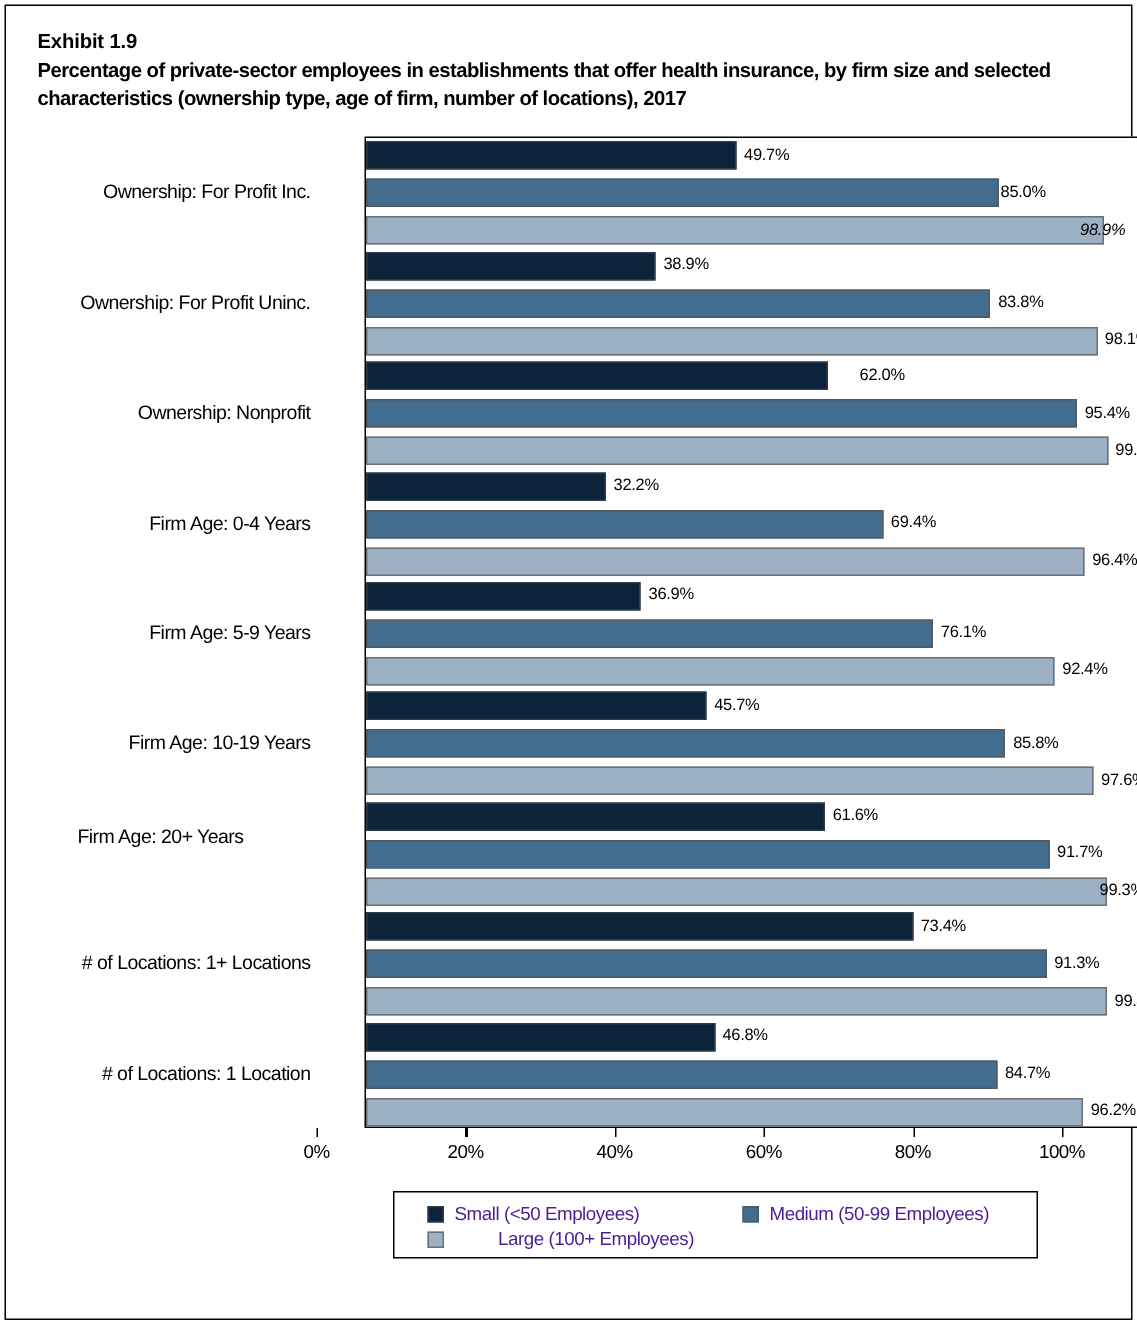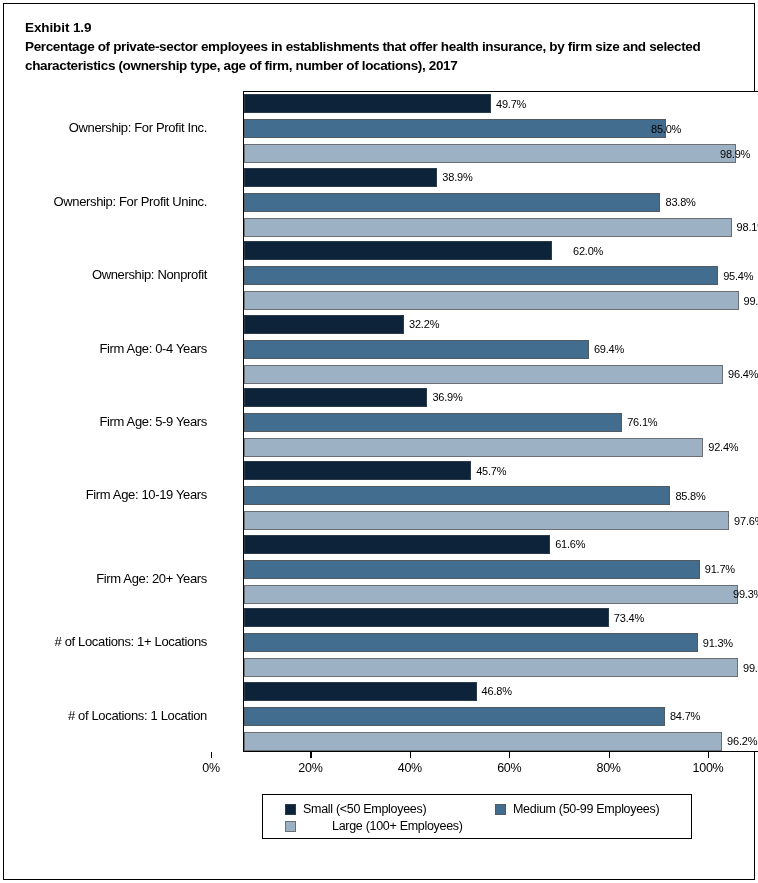--- a/index.html
+++ b/index.html
@@ -174,21 +174,21 @@
     margin-right: 7px;
     flex: 0 0 auto;
   }
   .legend-swatch.s0 { background: #0d2339; border-color: #2b3b4a; }
   .legend-swatch.s1 { background: #426d8f; border-color: #52595f; }
   .legend-swatch.s2 { background: #9db1c4; border-color: #6b6f73; }
   .legend-text {
     font-size: 12.5px;
     line-height: 14px;
     letter-spacing: -0.3px;
-    color: #000000;
+    color: #4c1d95;
   }
 
   
   #source {
     position: absolute;
     left: 21px;
     top: 848px;
     font-size: 11.5px;
     line-height: 14px;
     letter-spacing: -0.2px;
@@ -207,39 +207,39 @@
     <div id="chart-title">Percentage of private-sector employees in establishments that offer health insurance, by firm size and selected characteristics (ownership type, age of firm, number of locations), 2017</div>
   </div>
 
   <div id="cat-labels">
       <div class="cat-label" style="top: 29.2222px;">Ownership: For Profit Inc.</div>
       <div class="cat-label" style="top: 102.667px;">Ownership: For Profit Uninc.</div>
       <div class="cat-label" style="top: 176.111px;">Ownership: Nonprofit</div>
       <div class="cat-label" style="top: 249.556px;">Firm Age: 0-4 Years</div>
       <div class="cat-label" style="top: 323px;">Firm Age: 5-9 Years</div>
       <div class="cat-label" style="top: 396.444px;">Firm Age: 10-19 Years</div>
-      <div class="cat-label" style="top: 480px;">Firm Age: 20+ Years</div>
+      <div class="cat-label" style="top: 459px; text-align: center;">Firm Age: 20+ Years</div>
       <div class="cat-label" style="top: 543.333px;"># of Locations: 1+ Locations</div>
       <div class="cat-label" style="top: 616.778px;"># of Locations: 1 Location</div>
     </div>
 
   <div id="plot-frame">
     <div id="plot-area">
         <div class="group" style="top: 0px; height: 73.4444px;">
           <div class="bar-row" style="top: 2.22222px;">
             <div class="bar s0" style="width: 247.009px;"></div>
             <div class="bar-label" style="left: 252.009px;">49.7%</div>
           </div>
           <div class="bar-row" style="top: 27.2222px;">
             <div class="bar s1" style="width: 422.45px;"></div>
-            <div class="bar-label" style="left: 407px; text-align: center;">85.0%</div>
+            <div class="bar-label" style="left: 423px; text-align: center;">85.0%</div>
           </div>
           <div class="bar-row" style="top: 52.2222px;">
             <div class="bar s2" style="width: 491.533px;"></div>
-            <div class="bar-label" style="left: 476px;">98.9%</div>
+            <div class="bar-label" style="left: 476px; font-style: italic;">98.9%</div>
           </div>
         </div>
         <div class="group" style="top: 73.4444px; height: 73.4444px;">
           <div class="bar-row" style="top: 2.22222px;">
             <div class="bar s0" style="width: 193.333px;"></div>
             <div class="bar-label" style="left: 198.333px;">38.9%</div>
           </div>
           <div class="bar-row" style="top: 27.2222px;">
             <div class="bar s1" style="width: 416.486px;"></div>
             <div class="bar-label" style="left: 421.486px;">83.8%</div>

